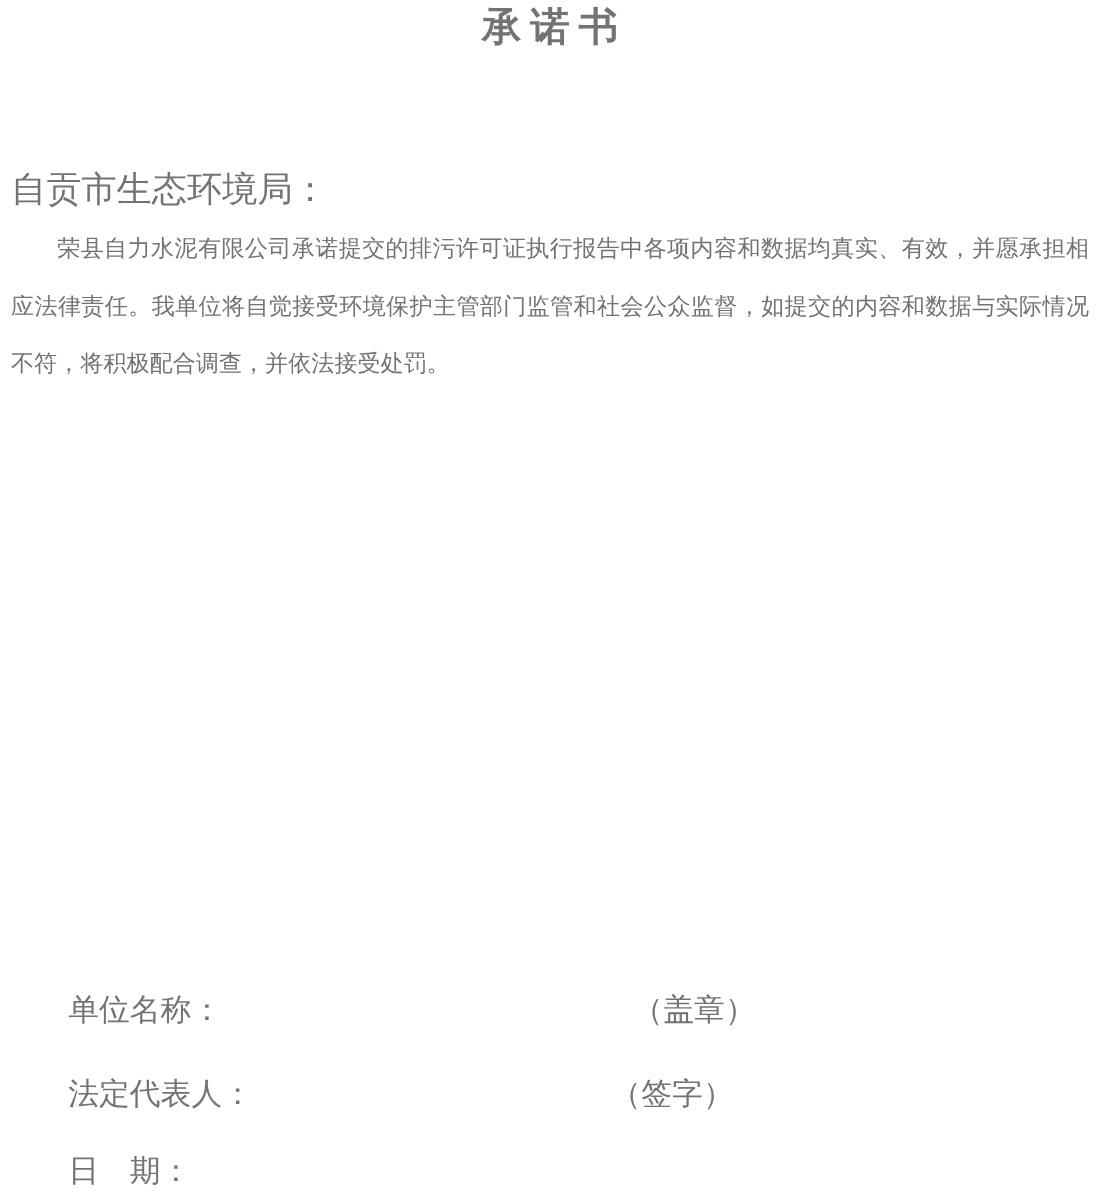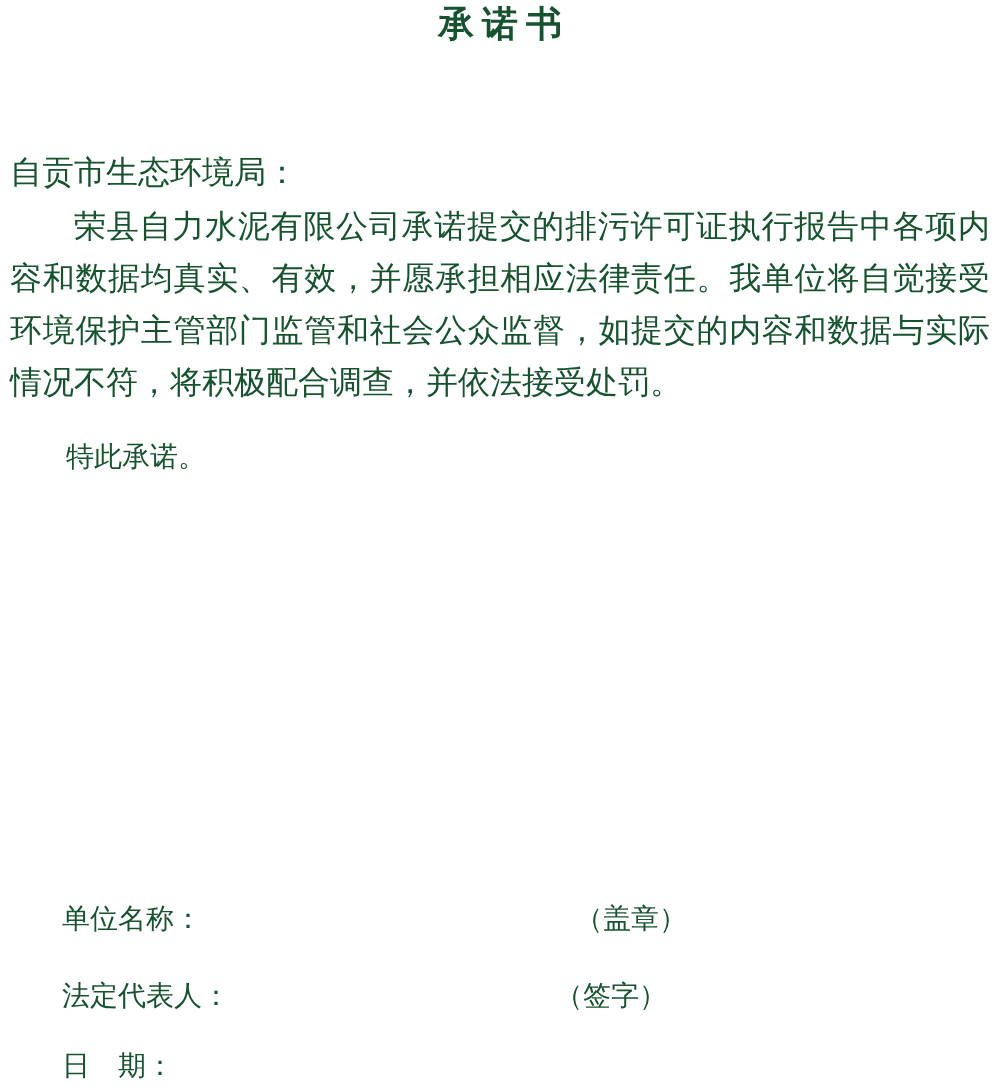--- a/index.html
+++ b/index.html
@@ -5,21 +5,21 @@
   * { margin: 0; padding: 0; box-sizing: border-box; }
   html, body {
     background: #ffffff;
     font-family: "Liberation Serif", "DejaVu Serif", serif;
   }
   .page {
     position: relative;
     width: 1000px;
     height: 1085px;
     background: #ffffff;
-    color: #14532d;
+    color: #737373;
     overflow: hidden;
   }
   .doc-title {
     position: absolute;
     top: 2px;
     left: 0;
     width: 100%;
     text-align: center;
     font-family: "Liberation Sans", "DejaVu Sans", sans-serif;
     font-weight: bold;
@@ -34,21 +34,21 @@
     left: 10px;
     width: 980px;
     font-size: 32px;
     line-height: 52px;
   }
   .body-paragraph {
     position: absolute;
     top: 200px;
     left: 10px;
     width: 980px;
-    font-size: 32px;
+    font-size: 21px;
     line-height: 52px;
     text-align: justify;
     text-indent: 2em;
   }
   .closing {
     position: absolute;
     top: 431px;
     left: 10px;
     width: 980px;
     font-size: 28px;
@@ -79,21 +79,20 @@
 <body>
 
 <div class="page">
 
   <h1 class="doc-title">承诺书</h1>
 
   <p class="salutation">自贡市生态环境局：</p>
 
   <p class="body-paragraph">荣县自力水泥有限公司承诺提交的排污许可证执行报告中各项内容和数据均真实、有效，并愿承担相应法律责任。我单位将自觉接受环境保护主管部门监管和社会公众监督，如提交的内容和数据与实际情况不符，将积极配合调查，并依法接受处罚。</p>
 
-  <p class="closing">特此承诺。</p>
 
   <div class="sig-row" id="row-rep">
     <span class="label">法定代表人：</span>
     <span class="note">（签字）</span>
   </div>
 
   <div class="sig-row" id="row-unit">
     <span class="label">单位名称：</span>
     <span class="note">（盖章）</span>
   </div>

